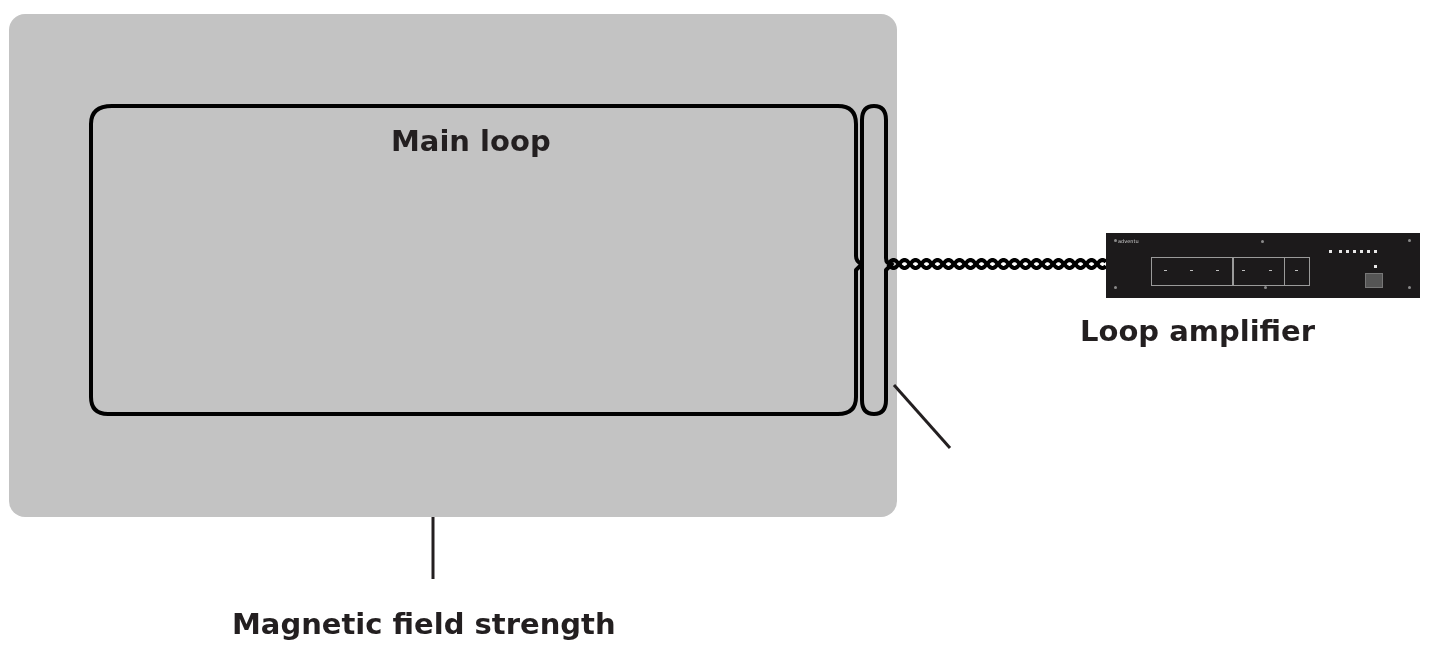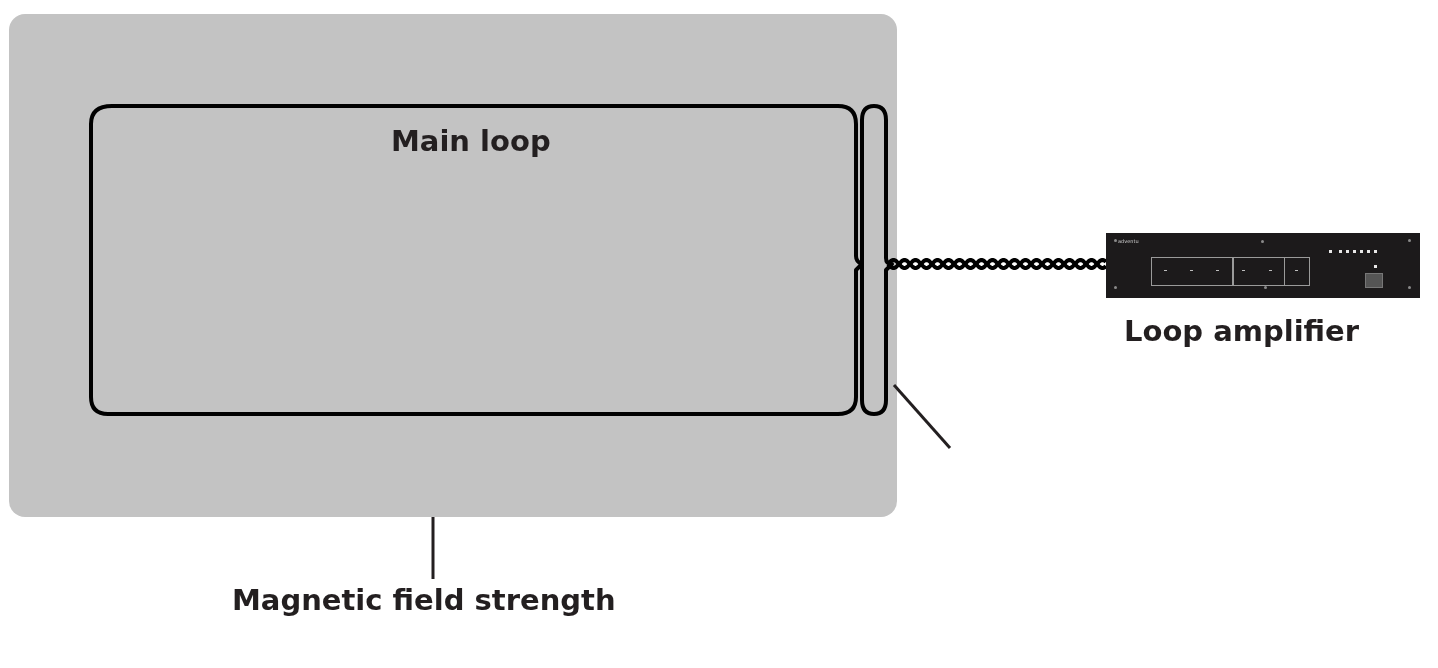--- a/index.html
+++ b/index.html
@@ -58,16 +58,16 @@
     <span class="led" style="left:240px;top:17px;"></span>
     <span class="led" style="left:247px;top:17px;"></span>
     <span class="led" style="left:254px;top:17px;"></span>
     <span class="led" style="left:261px;top:17px;"></span>
     <span class="led" style="left:268px;top:17px;"></span>
     <span class="led" style="left:268px;top:32px;"></span>
     <span style="position:absolute;left:259px;top:40px;width:16px;height:13px;background:#555;border:1px solid #777;"></span>
   </div>
 
   <div class="label" style="left:391px;top:124px;">Main loop</div>
-  <div class="label" style="left:1124px;top:314px;text-align:center;">Loop amplifier</div>
-  <div class="label" style="left:232px;top:583px;text-align:right;">Magnetic field strength</div>
+  <div class="label" style="left:1080px;top:314px;text-align:center;">Loop amplifier</div>
+  <div class="label" style="left:232px;top:607px;text-align:right;">Magnetic field strength</div>
 
 </div>
 
 </body></html>

